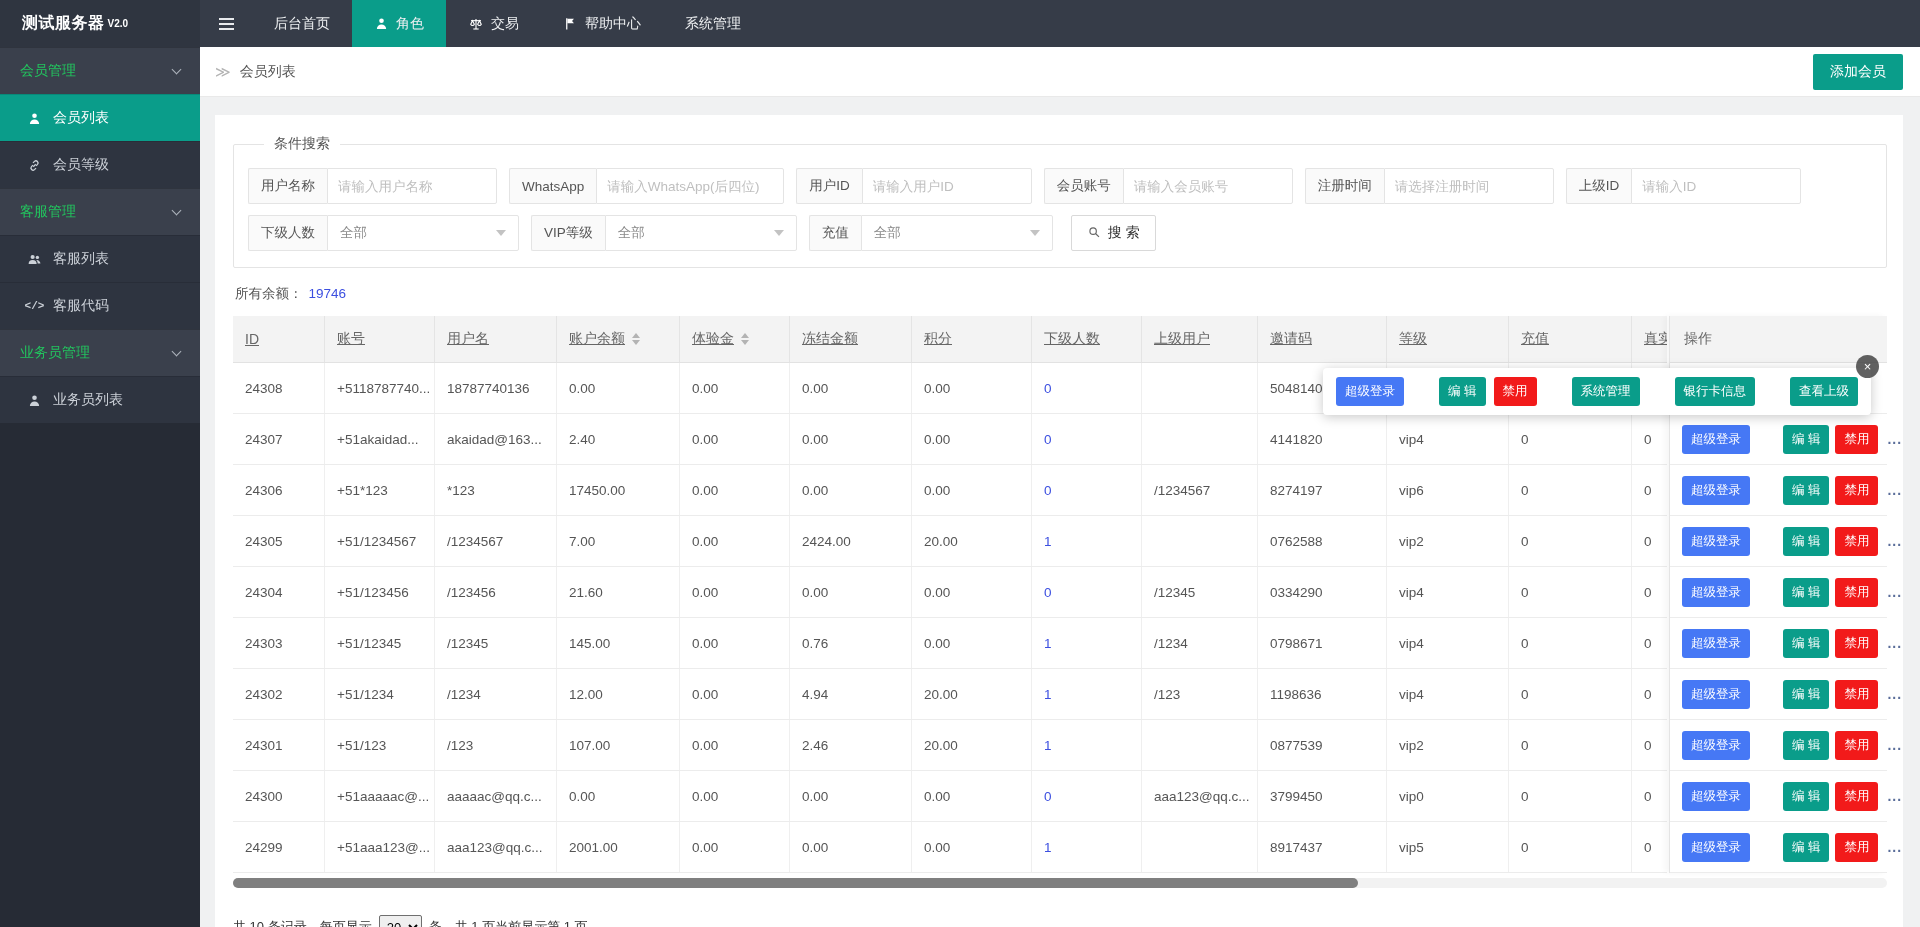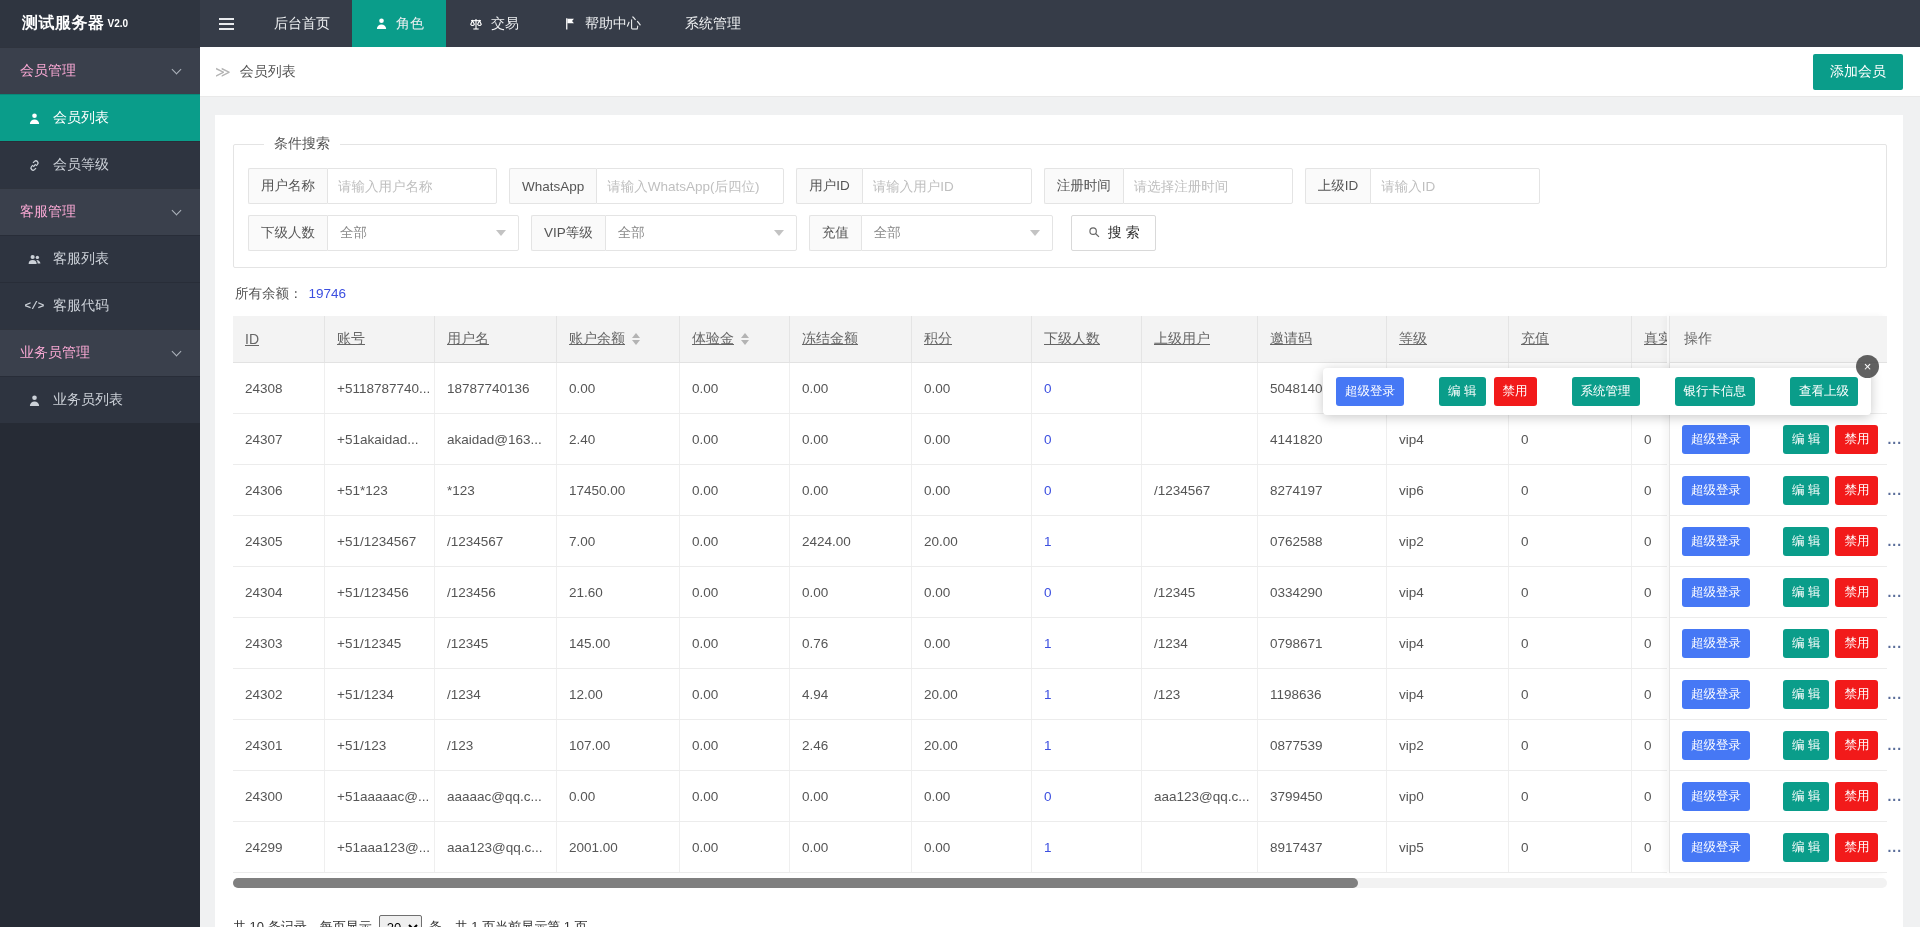--- a/index.html
+++ b/index.html
@@ -24,21 +24,21 @@
   .top-icon-btn { width:62px; display:flex; align-items:center; justify-content:center;
     cursor:pointer; border-left:1px solid rgba(255,255,255,.07); }
   .admin-btn { display:flex; align-items:center; gap:7px; padding:0 26px 0 20px; cursor:pointer;
     border-left:1px solid rgba(255,255,255,.07); font-size:14px; }
   .caret-up { width:7px; height:7px; border:solid #fff; border-width:0 1.5px 1.5px 0;
     transform:rotate(-135deg); margin-top:4px; }
 
   
   .sidebar { position:fixed; top:47px; left:0; bottom:0; width:200px; background:#262b35; z-index:20; }
   .side-group { height:47px; display:flex; align-items:center; justify-content:space-between;
-    padding:0 20px 0 20px; background:#3a404c; color:#f9a8d4; font-size:14px; cursor:pointer;
+    padding:0 20px 0 20px; background:#3a404c; color:#22c55e; font-size:14px; cursor:pointer;
     border-top:1px solid rgba(0,0,0,.18); }
   .chev-down { width:7px; height:7px; border:solid #aeb4bd; border-width:0 1.5px 1.5px 0;
     transform:rotate(45deg); margin-top:-3px; }
   .side-item { height:47px; display:flex; align-items:center; gap:10px; padding:0 14px 0 26px;
     background:#2e3440; color:#ccd1d8; font-size:14px; cursor:pointer;
     border-top:1px solid rgba(0,0,0,.12); }
   .side-item.active { background:var(--teal,#0a9d8a); color:#fff; }
   .side-ic { display:flex; align-items:center; width:17px; justify-content:center; }
   .code-ic { font-family:"Liberation Mono","DejaVu Sans Mono",monospace; font-size:11px; font-weight:bold; }
 
@@ -250,20 +250,24 @@
           </div>
           <div class="fgroup">
             <span class="flabel">WhatsApp</span>
             <input class="finput" placeholder="请输入WhatsApp(后四位)" style="">
           </div>
           <div class="fgroup">
             <span class="flabel">用户ID</span>
             <input class="finput" placeholder="请输入用户ID" style="">
           </div>
           <div class="fgroup">
+            <span class="flabel">会员账号</span>
+            <input class="finput" placeholder="请输入会员账号" style="">
+          </div>
+          <div class="fgroup">
             <span class="flabel">注册时间</span>
             <input class="finput" placeholder="请选择注册时间" style="">
           </div>
           <div class="fgroup">
             <span class="flabel">上级ID</span>
             <input class="finput" placeholder="请输入ID" style="">
           </div>
         </div>
       <div class="srow" id="srow2">
         <div class="fgroup">

